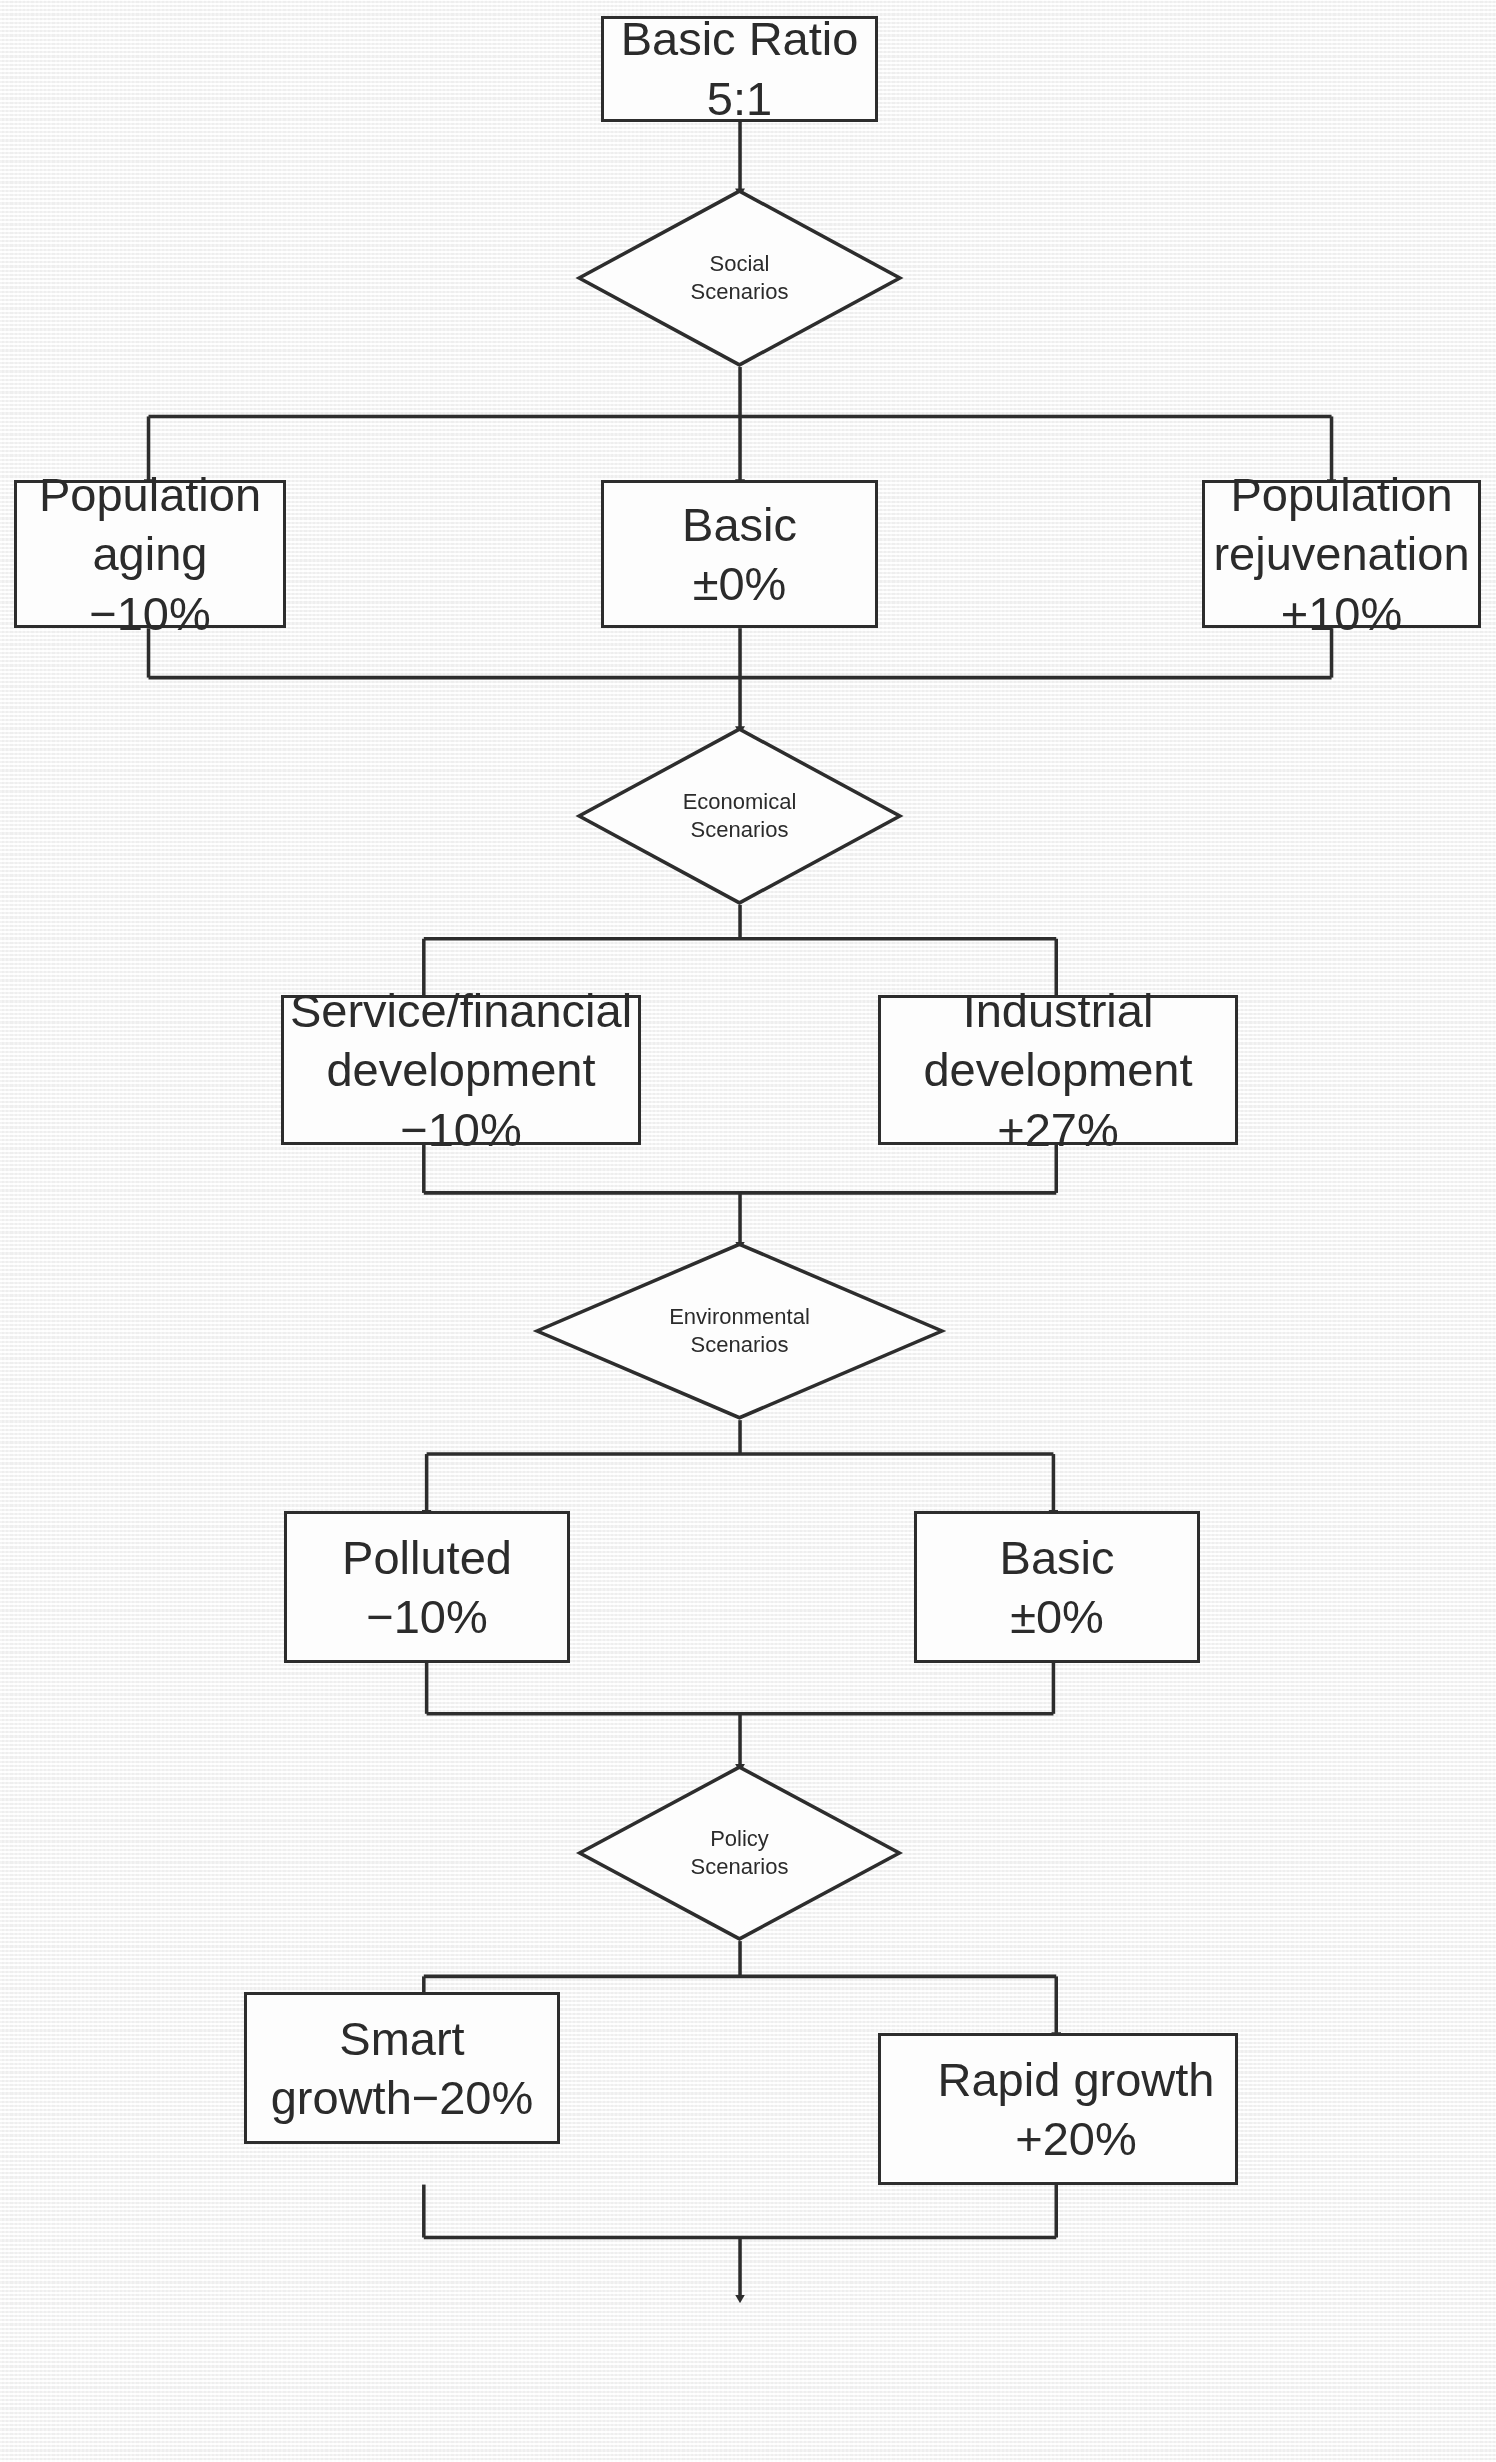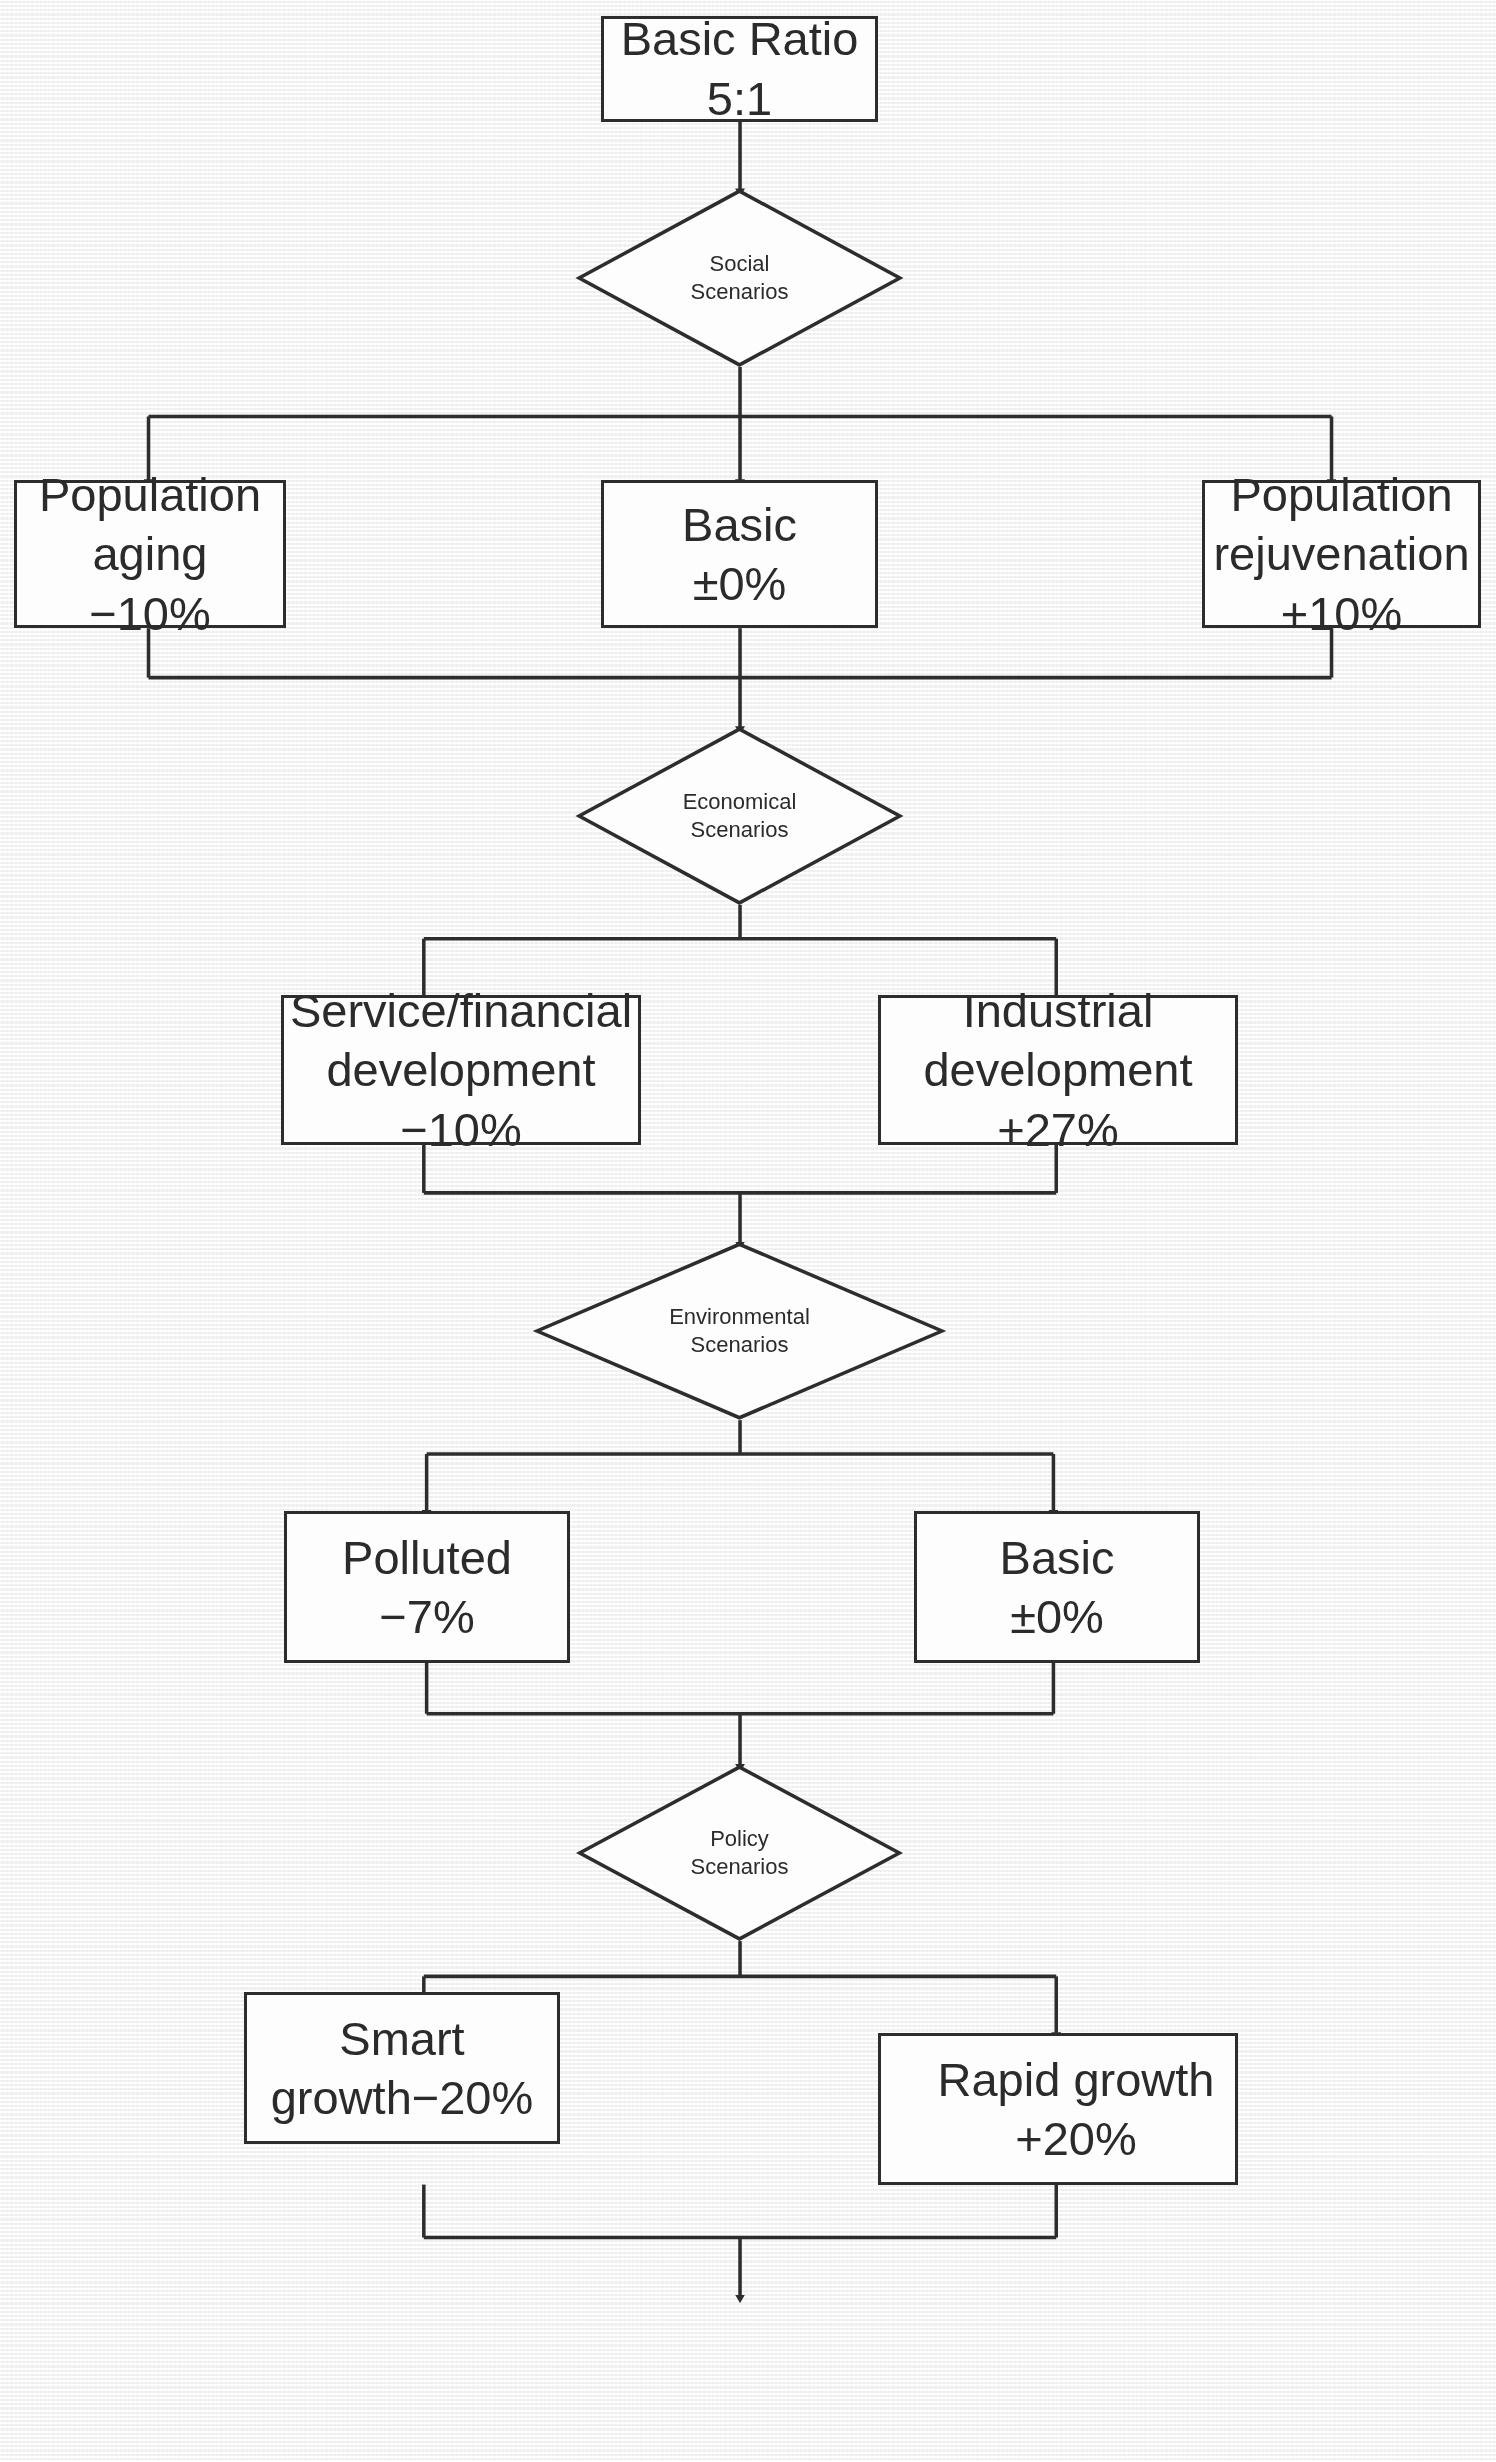--- a/index.html
+++ b/index.html
@@ -168,21 +168,21 @@
 
   <div class="decision-wrap" style="left:535px; top:1242px; width:409px; height:178px;">
     <svg width="409" height="178" viewBox="0 0 580 252">
       <polygon points="290,3 577,126 290,249 3,126" fill="#fdfdfd" stroke="#2d2d2d" stroke-width="5"></polygon>
     </svg>
     <div class="decision-label">Environmental
 Scenarios</div>
   </div>
 
   <div class="node box" style="left:284px; top:1511px; width:286px; height:152px;">Polluted
-−7%</div>
+−10%</div>
 
   <div class="node box" style="left:914px; top:1511px; width:286px; height:152px;">Basic
 ±0%</div>
 
   <div class="decision-wrap" style="left:577px; top:1765px; width:325px; height:176px;text-decoration:underline;">
     <svg width="325" height="176" viewBox="0 0 460 250">
       <polygon points="230,3 457,125 230,247 3,125" fill="#fdfdfd" stroke="#2d2d2d" stroke-width="5"></polygon>
     </svg>
     <div class="decision-label">Policy
 Scenarios</div>

